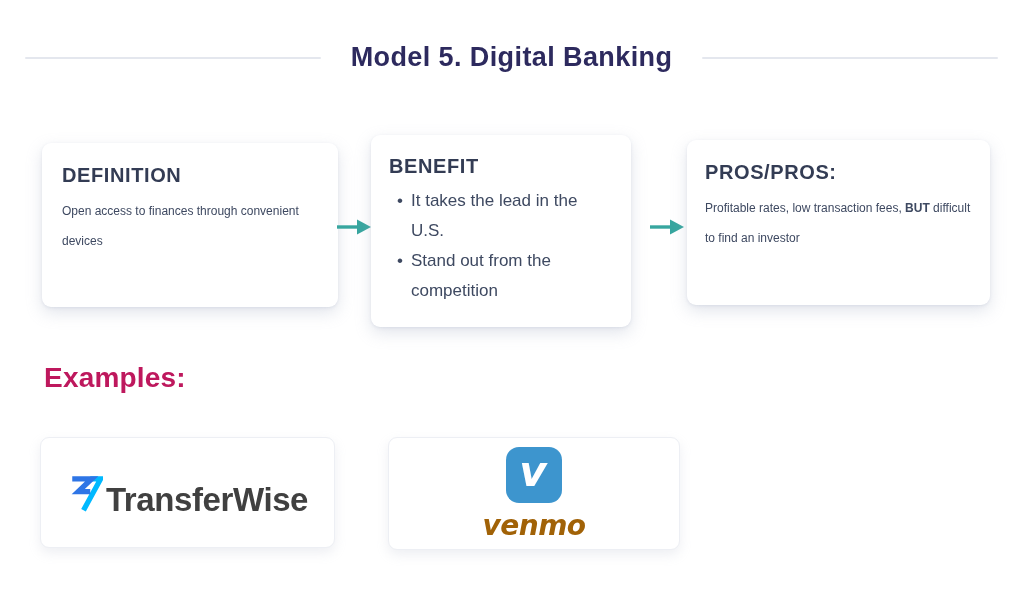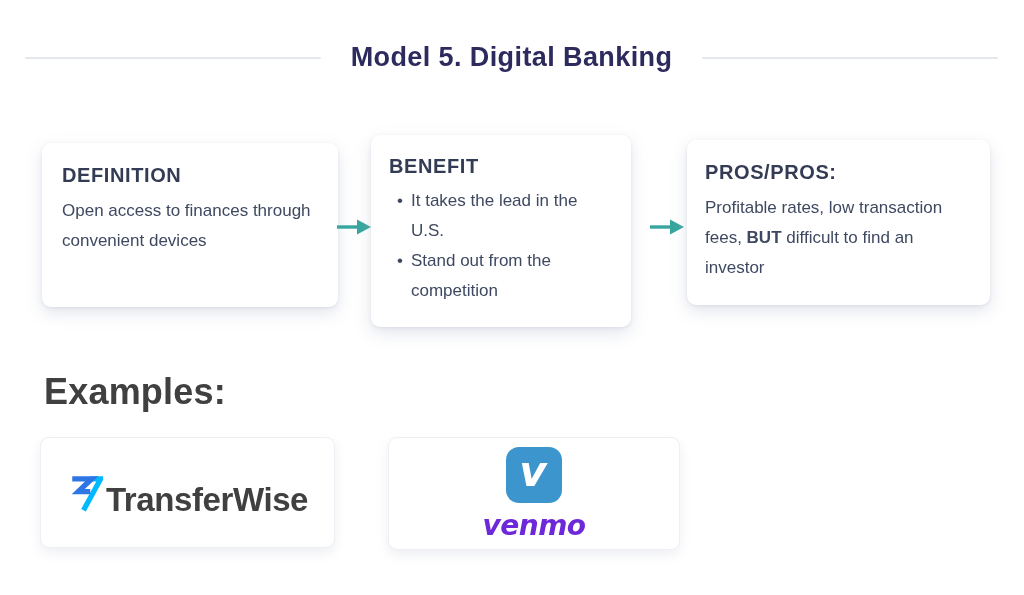--- a/index.html
+++ b/index.html
@@ -22,42 +22,42 @@
 
   
   .card {
     position:absolute; background:#ffffff; border-radius:9px;
     box-shadow: 0 6px 16px rgba(160,170,192,0.30), 0 1px 3px rgba(170,178,198,0.25);
   }
   .card-heading {
     font-size:20px; font-weight:700; color:#333c54; letter-spacing:0.6px;
   }
   .card-body {
-    font-size:17px; color:#3e4961; line-height:30px; margin-top:9px;
+    font-size:12px; color:#3e4961; line-height:30px; margin-top:9px;
   }
   #card-definition { left:42px;  top:143px; width:296px; height:164px; padding:21px 20px; }
   #card-benefit    { left:371px; top:135px; width:260px; height:192px; padding:20px 18px; }
   #card-proscons   { left:687px; top:140px; width:303px; height:165px; padding:21px 18px; }
 
   .bullet-list { margin-top:8px; }
   .bullet-item {
     display:flex; font-size:17px; color:#3e4961; line-height:30px;
   }
   .bullet-item .marker { width:22px; text-align:center; flex:0 0 22px; }
   .bold-inline { font-weight:700; }
 
   
   .flow-arrow { position:absolute; width:36px; height:18px; }
   #arrow-1 { left:336px; top:218px; }
   #arrow-2 { left:649px; top:218px; }
 
   
   .examples-heading {
-    position:absolute; left:44px; top:371px;
-    font-size:36px; font-weight:700; color:#404040; letter-spacing:0.2px;
+    position:absolute; left:44px; top:362px;
+    font-size:28px; font-weight:700; color:#be185d; letter-spacing:0.2px;
   }
   .logo-card {
     position:absolute; background:#ffffff; border:1px solid #edeff4; border-radius:9px;
     box-shadow: 0 5px 12px rgba(168,176,196,0.20);
     display:flex; align-items:center; justify-content:center;
   }
   #logo-card-transferwise { left:40px; top:437px; width:295px; height:111px; }
   #logo-card-venmo { left:388px; top:437px; width:292px; height:113px; flex-direction:column; }
 
   .tw-lockup { display:flex; align-items:flex-end; }
@@ -69,21 +69,21 @@
   .venmo-square {
     width:56px; height:56px; border-radius:13px; background:#3d95ce;
     display:flex; align-items:center; justify-content:center; margin-top:2px;
   }
   .venmo-v {
     color:#ffffff; font-size:42px; font-weight:700; font-style:italic;
     font-family:"DejaVu Sans", sans-serif; line-height:1; transform:translate(-1px,-3px);
   }
   .venmo-wordmark {
     margin-top:6px; font-size:28px; font-weight:700; font-style:italic;
-    color:#6d28d9; letter-spacing:-0.5px;
+    color:#a16207; letter-spacing:-0.5px;
     font-family:"DejaVu Sans", sans-serif;
   }
 </style>
 </head>
 <body>
 
 <div class="title-row">
   <div class="title-line"></div>
   <div class="page-title">Model 5. Digital Banking</div>
   <div class="title-line"></div>

